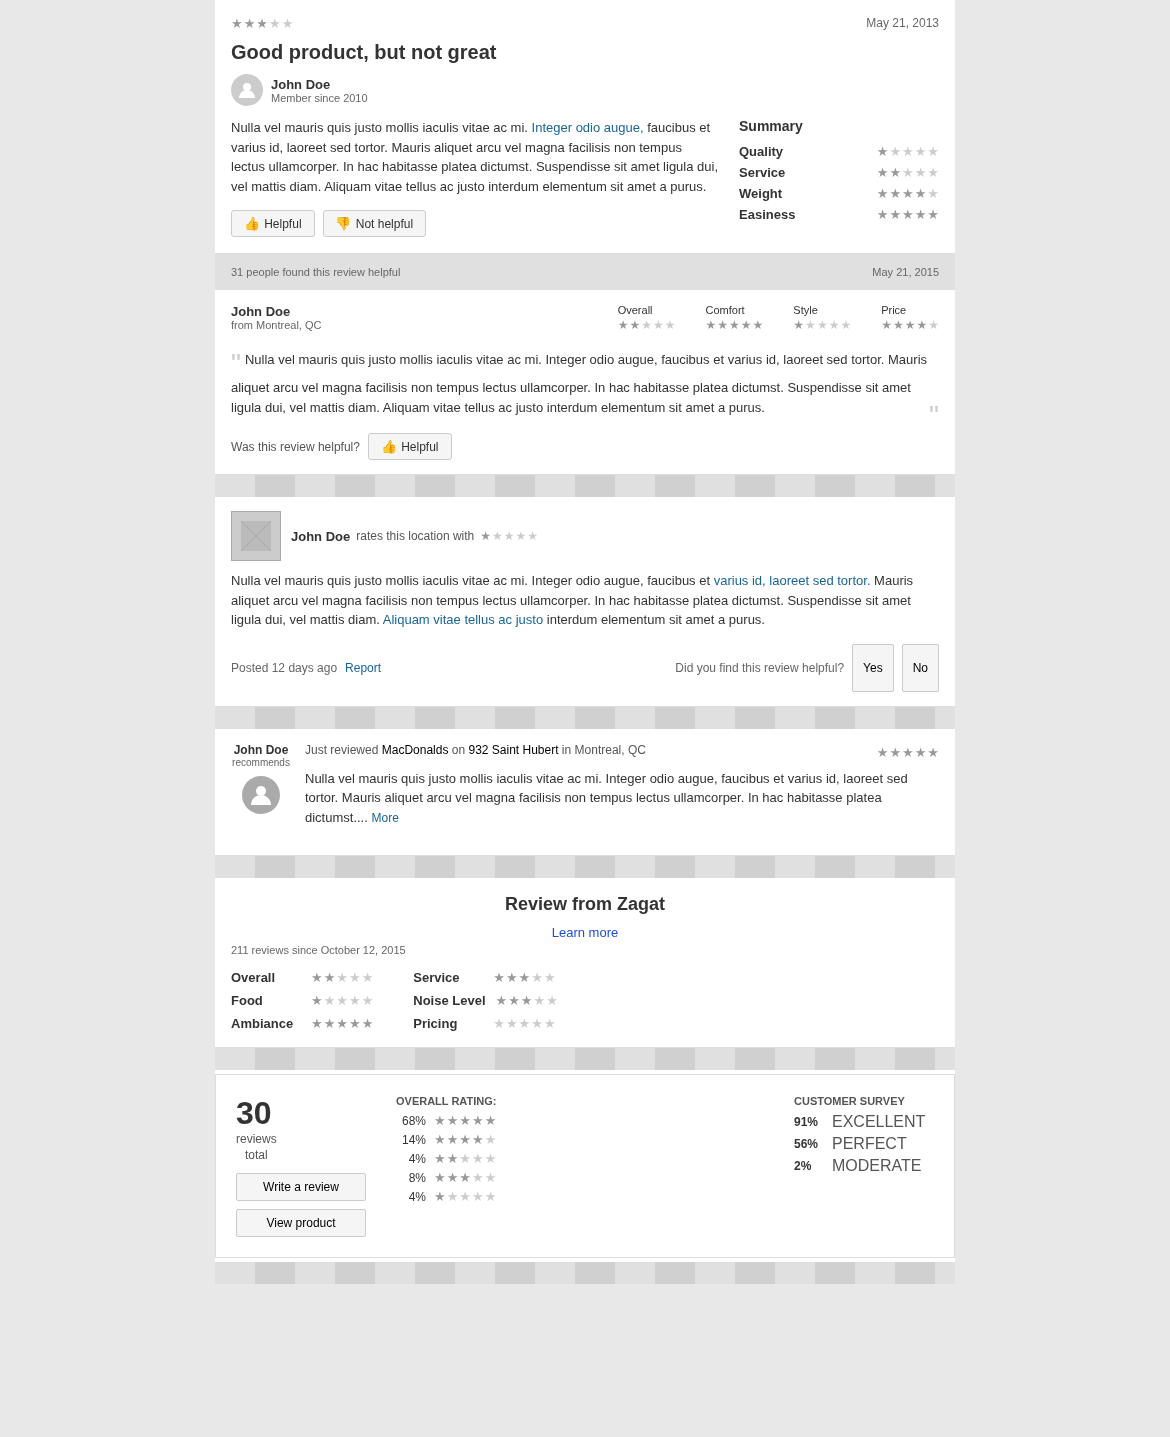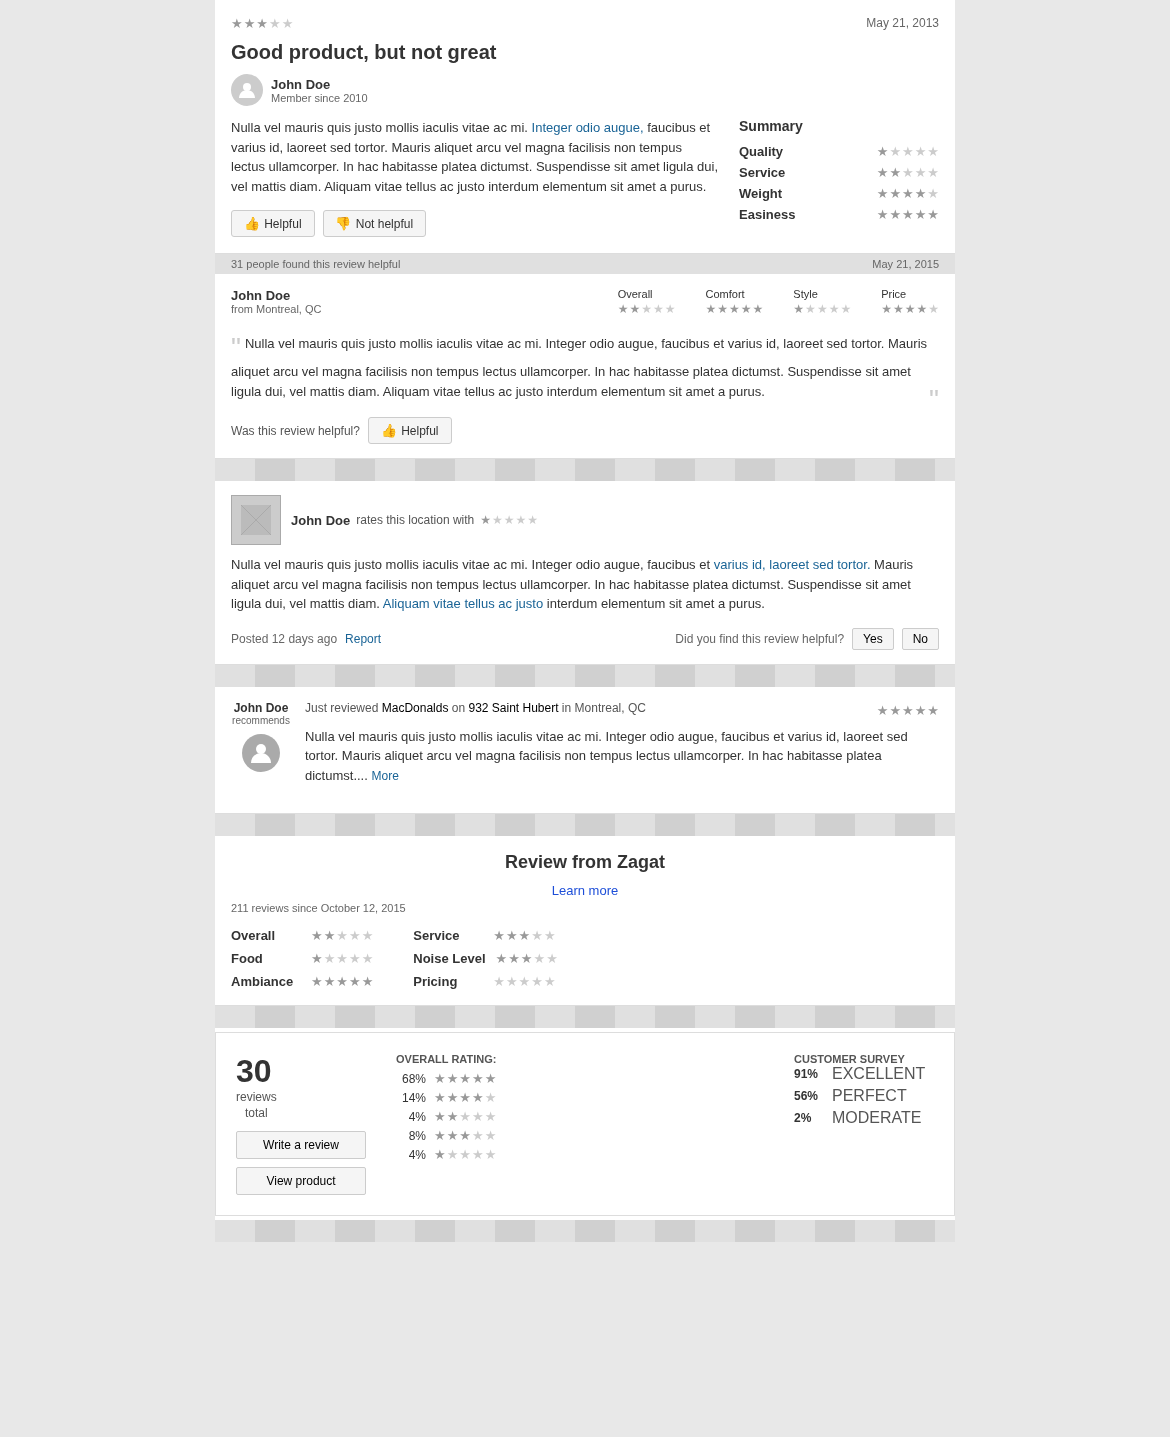--- a/index.html
+++ b/index.html
@@ -120,21 +120,21 @@
       margin-bottom: 6px;
     }
     .summary-label {
       font-weight: bold;
       font-size: 13px;
       width: 70px;
     }
 
     
     .divider-bar {
-      height: 20px;
+      height: 36px;
       background: #e0e0e0;
       display: flex;
       align-items: center;
       padding: 0 16px;
     }
     .divider-bar-text {
       font-size: 11px;
       color: #666;
     }
     .divider-bar-right {
@@ -265,21 +265,21 @@
     .report-link {
       color: #1a6496;
       text-decoration: none;
     }
     .helpful-question {
       display: flex;
       align-items: center;
       gap: 8px;
     }
     .btn-yes-no {
-      padding: 3px 10px;
+      padding: 16px 10px;
       border: 1px solid #ccc;
       background: #f5f5f5;
       cursor: pointer;
       font-size: 12px;
       border-radius: 2px;
     }
 
     
     .review-card-4 {
       padding: 14px 16px;
@@ -453,21 +453,21 @@
       width: 30px;
       text-align: right;
     }
     .overall-right {
       min-width: 140px;
     }
     .customer-survey-title {
       font-size: 11px;
       font-weight: bold;
       color: #555;
-      margin-bottom: 0;
+      margin-bottom: 6px;
     }
     .survey-row {
       display: flex;
       align-items: center;
       gap: 8px;
       margin-bottom: 4px;
     }
     .survey-pct {
       font-size: 12px;
       font-weight: bold;

